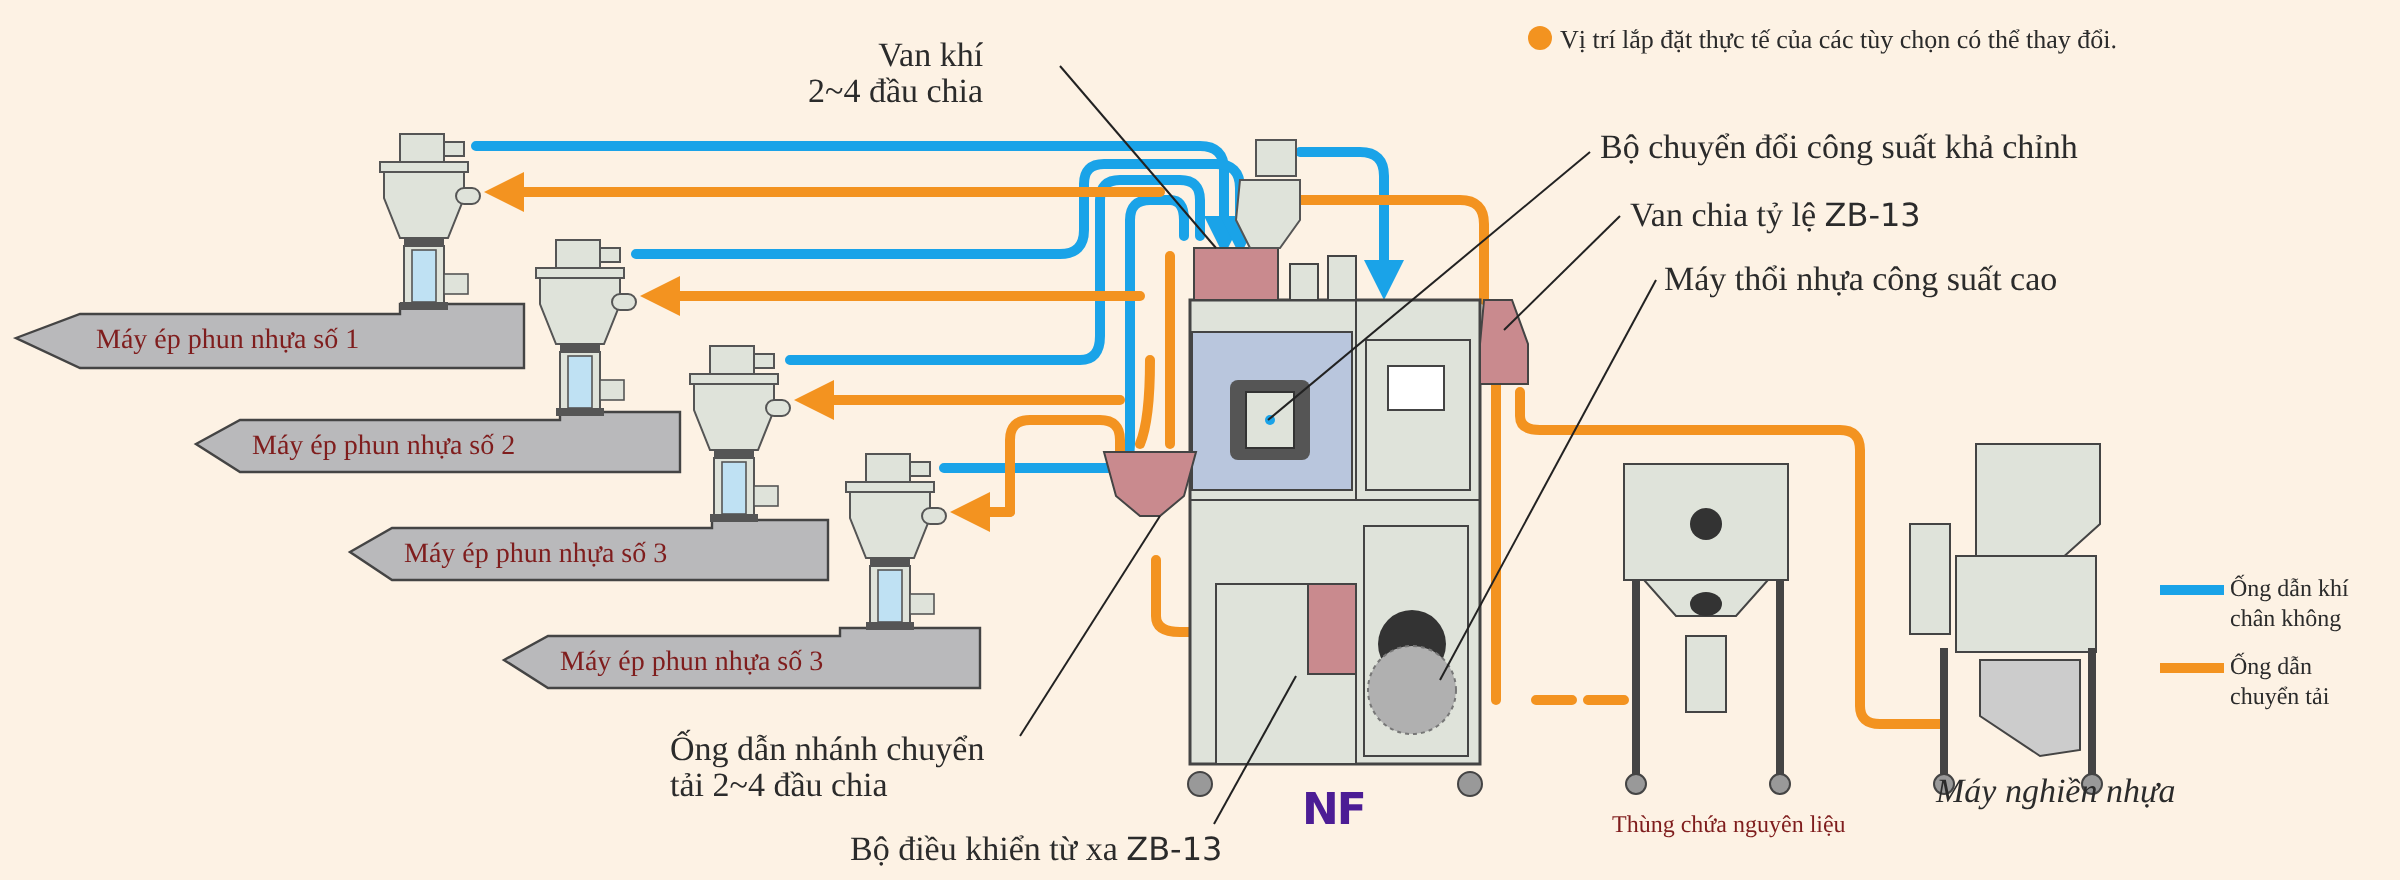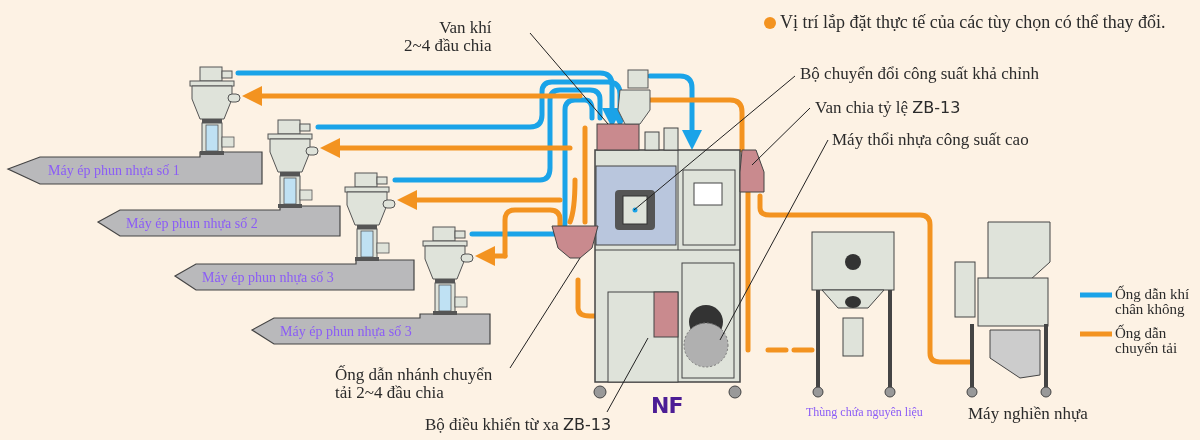--- a/index.html
+++ b/index.html
@@ -1,24 +1,24 @@
 <!DOCTYPE html>
 <html><head>
 <meta charset="utf-8">
 <style>
   html,body{margin:0;padding:0;}
   body{width:1200px;height:440px;background:#fdf2e4;overflow:hidden;position:relative;font-family:"DejaVu Serif","Liberation Serif",serif;}
   #diagram{position:absolute;left:0;top:0;width:1200px;height:440px;}
   .lbl{position:absolute;color:#2b2b2b;font-family:"Liberation Serif","DejaVu Serif",serif;font-size:17px;line-height:18px;white-space:nowrap;}
   .lbl .code{font-family:"DejaVu Sans","Liberation Sans",sans-serif;font-size:16px;}
-  .note{position:absolute;left:764px;top:12px;font-family:"Liberation Serif",serif;font-size:18px;color:#2b2b2b;white-space:nowrap;}
+  .note{position:absolute;left:764px;top:12px;font-family:"Liberation Serif",serif;font-size:13px;color:#2b2b2b;white-space:nowrap;}
   .dot{display:inline-block;width:12px;height:12px;border-radius:50%;background:#f39320;margin-right:4px;vertical-align:-1px;}
-  .mach-label{position:absolute;font-family:"Liberation Serif",serif;font-size:14px;color:#8b5cf6;white-space:nowrap;}
+  .mach-label{position:absolute;font-family:"Liberation Serif",serif;font-size:14px;color:#7f1d1d;white-space:nowrap;}
   .nf{position:absolute;left:651px;top:393px;font-family:"DejaVu Sans","Liberation Sans",sans-serif;font-weight:bold;font-size:22px;color:#4c1d95;letter-spacing:-1px;}
-  .legend-text{position:absolute;font-family:"Liberation Serif",serif;font-size:15px;line-height:15px;color:#2b2b2b;}
+  .legend-text{position:absolute;font-family:"Liberation Serif",serif;font-size:12px;line-height:15px;color:#2b2b2b;}
 </style>
 </head>
 <body>
 
 <svg id="diagram" viewBox="0 0 1200 440" xmlns="http://www.w3.org/2000/svg">
   <defs>
     <marker id="arB" viewBox="0 0 10 10" refX="5" refY="5" markerWidth="4" markerHeight="4" orient="auto">
         <path d="M0,0 L10,5 L0,10 z" fill="#1aa3e8"></path>
       </marker>
     <marker id="arO" viewBox="0 0 10 10" refX="5" refY="5" markerWidth="4" markerHeight="4" orient="auto">
@@ -159,21 +159,21 @@
 
 <div class="lbl" style="left:425px;top:416px;"><span>Bộ điều khiển từ xa</span> <span class="code">ZB-13</span></div>
 
 <div class="mach-label" style="left:48px;top:163px;">Máy ép phun nhựa số 1</div>
 <div class="mach-label" style="left:126px;top:216px;">Máy ép phun nhựa số 2</div>
 <div class="mach-label" style="left:202px;top:270px;">Máy ép phun nhựa số 3</div>
 <div class="mach-label" style="left:280px;top:324px;">Máy ép phun nhựa số 3</div>
 
 <div class="nf">NF</div>
 <div class="mach-label" style="left:806px;top:405px;font-size:12px;">Thùng chứa nguyên liệu</div>
-<div class="lbl" style="left:968px;top:405px;">Máy nghiền nhựa</div>
+<div class="lbl" style="left:968px;top:387px;font-style:italic;">Máy nghiền nhựa</div>
 
 <div class="legend-text" style="left:1115px;top:287px;">
   <div>Ống dẫn khí</div>
   <div>chân không</div>
 </div>
 <div class="legend-text" style="left:1115px;top:326px;">
   <div>Ống dẫn</div>
   <div>chuyển tải</div>
 </div>
 

